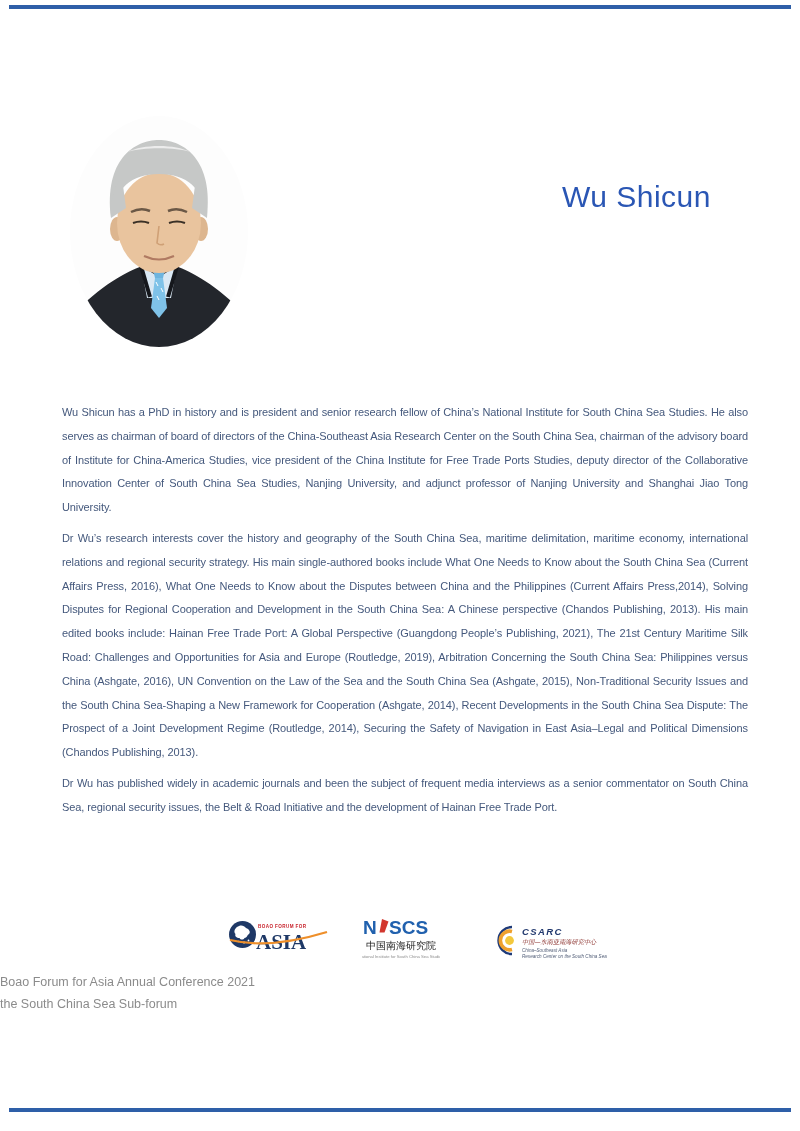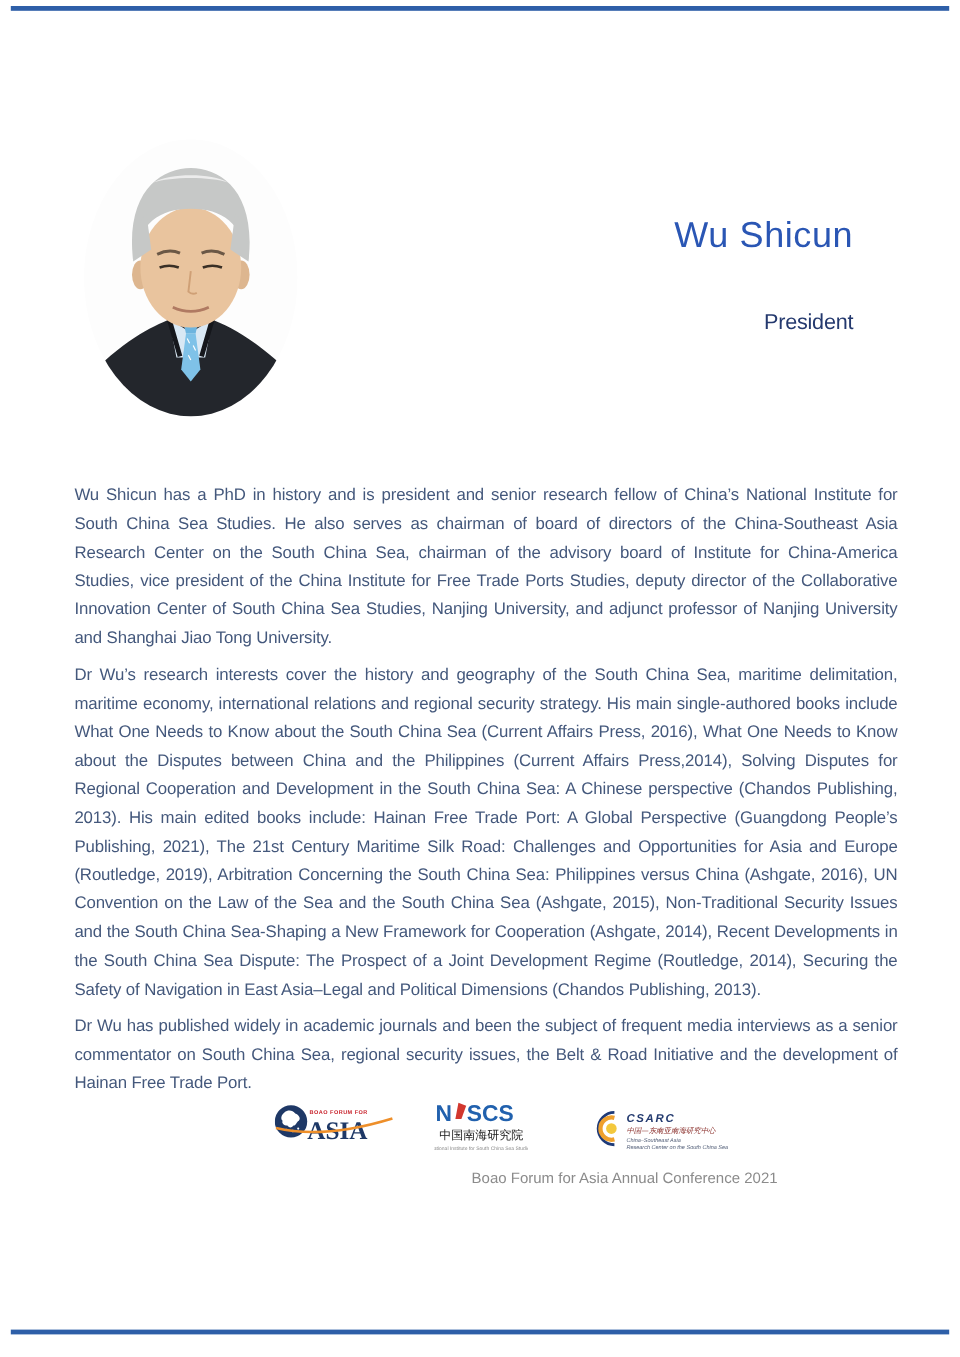--- a/index.html
+++ b/index.html
@@ -10,42 +10,42 @@
   .rule{position:absolute;left:9px;right:9px;height:4px;background:var(--rule-blue,#2e5fa8);}
   .rule-top{top:5px;}
   .rule-bottom{top:1108px;}
 
   .portrait{position:absolute;left:70px;top:116px;width:178px;height:231px;}
   .portrait svg{display:block;width:100%;height:100%;}
 
   .header-block{position:absolute;top:181px;right:89px;text-align:right;}
   .person-name{
     font-size:30px;line-height:32px;letter-spacing:.5px;
-    color:var(--name-blue,#2a56b4);margin:0 0 43px 0;font-weight:400;
+    color:var(--name-blue,#2a56b4);margin:0 0 23px 0;font-weight:400;
   }
   .person-line{
     font-size:18px;line-height:24px;letter-spacing:-.2px;
     color:var(--navy-text,#24396e);font-weight:400;
   }
 
   .bio{position:absolute;left:62px;top:401px;width:686px;}
   .bio p{
-    margin:0 0 7px 0;font-size:14px;line-height:23.8px;letter-spacing:-.1px;
+    margin:0 0 7px 0;font-size:11px;line-height:23.8px;letter-spacing:-.1px;
     text-align:justify;color:var(--body-text,#44587c);
   }
   .bio .it{}
 
   .logo{position:absolute;}
   .logo svg{display:block;}
   .logo-boao{left:229px;top:920px;width:100px;height:36px;}
   .logo-niscs{left:362px;top:918px;width:78px;height:47px;}
   .logo-csarc{left:489px;top:923px;width:120px;height:37px;font-style:italic;}
 
   .footer{
-    position:absolute;left:0;top:971px;width:648px;text-align:right;
+    position:absolute;left:0;top:971px;width:648px;text-align:left;
     font-size:12.5px;line-height:22px;color:var(--footer-gray,#8b8b8b);
   }
 </style>
 </head>
 <body>
 
 <div class="rule rule-top"></div>
 
 <div class="portrait">
   <svg viewBox="0 0 178 231">
@@ -87,21 +87,20 @@
 
       <path d="M 89 110 L 87 127 Q 90 130 94 128" stroke="#cfa076" stroke-width="1.6" fill="none"></path>
 
       <path d="M 74 140 Q 89 147 104 140" stroke="#b07a62" stroke-width="2.2" fill="none"></path>
     </g>
   </svg>
 </div>
 
 <div class="header-block">
   <div class="person-name">Wu Shicun</div>
-  <div class="person-line">President</div>
 </div>
 
 <div class="bio">
     <p><span>Wu Shicun has a PhD in history and is president and senior research fellow of China’s National Institute for South China Sea Studies. He also serves as chairman of board of directors of the China-Southeast Asia Research Center on the South China Sea, chairman of the advisory board of Institute for China-America Studies, vice president of the China Institute for Free Trade Ports Studies, deputy director of the Collaborative Innovation Center of South China Sea Studies, Nanjing University, and adjunct professor of Nanjing University and Shanghai Jiao Tong University.</span></p>
     <p><span>Dr Wu’s research interests cover the history and geography of the South China Sea, maritime delimitation, maritime economy, international relations and regional security strategy. His main single-authored books include </span><span class="it">What One Needs to Know about the South China Sea</span><span> (Current Affairs Press, 2016), </span><span class="it">What One Needs to Know about the Disputes between China and the Philippines</span><span> (Current Affairs Press,2014), </span><span class="it">Solving Disputes for Regional Cooperation and Development in the South China Sea: A Chinese perspective</span><span> (Chandos Publishing, 2013). His main edited books include: </span><span class="it">Hainan Free Trade Port: A Global Perspective</span><span> (Guangdong People’s Publishing, 2021), </span><span class="it">The 21st Century Maritime Silk Road: Challenges and Opportunities for Asia and Europe</span><span> (Routledge, 2019), </span><span class="it">Arbitration Concerning the South China Sea: Philippines versus China</span><span> (Ashgate, 2016), </span><span class="it">UN Convention on the Law of the Sea and the South China Sea</span><span> (Ashgate, 2015), </span><span class="it">Non-Traditional Security Issues and the South China Sea-Shaping a New Framework for Cooperation</span><span> (Ashgate, 2014), </span><span class="it">Recent Developments in the South China Sea Dispute: The Prospect of a Joint Development Regime</span><span> (Routledge, 2014), </span><span class="it">Securing the Safety of Navigation in East Asia–Legal and Political Dimensions</span><span> (Chandos Publishing, 2013).</span></p>
     <p><span>Dr Wu has published widely in academic journals and been the subject of frequent media interviews as a senior commentator on South China Sea, regional security issues, the Belt &amp; Road Initiative and the development of Hainan Free Trade Port.</span></p>
   </div>
 
 <div class="logo logo-boao">
   <svg viewBox="0 0 100 36">
@@ -133,15 +132,16 @@
     <circle cx="20.5" cy="17.5" r="4.4" fill="#f3c83d"></circle>
     <text x="33" y="12" font-size="9.5" font-weight="bold" letter-spacing="1.4" fill="#233a6f" font-family="Liberation Sans, sans-serif">CSARC</text>
     <text x="33" y="21" font-size="6.2" fill="#8a2f2b" font-family="DejaVu Sans, sans-serif">中国—东南亚南海研究中心</text>
     <text x="33" y="28.5" font-size="4.6" fill="#55617a" font-family="Liberation Sans, sans-serif">China–Southeast Asia</text>
     <text x="33" y="34.5" font-size="4.6" fill="#55617a" font-family="Liberation Sans, sans-serif">Research Center on the South China Sea</text>
   </svg>
 </div>
 
 <div class="footer">
   <div>Boao Forum for Asia Annual Conference 2021</div>
+  <div>the South China Sea Sub-forum</div>
 </div>
 
 <div class="rule rule-bottom"></div>
 
 </body></html>

